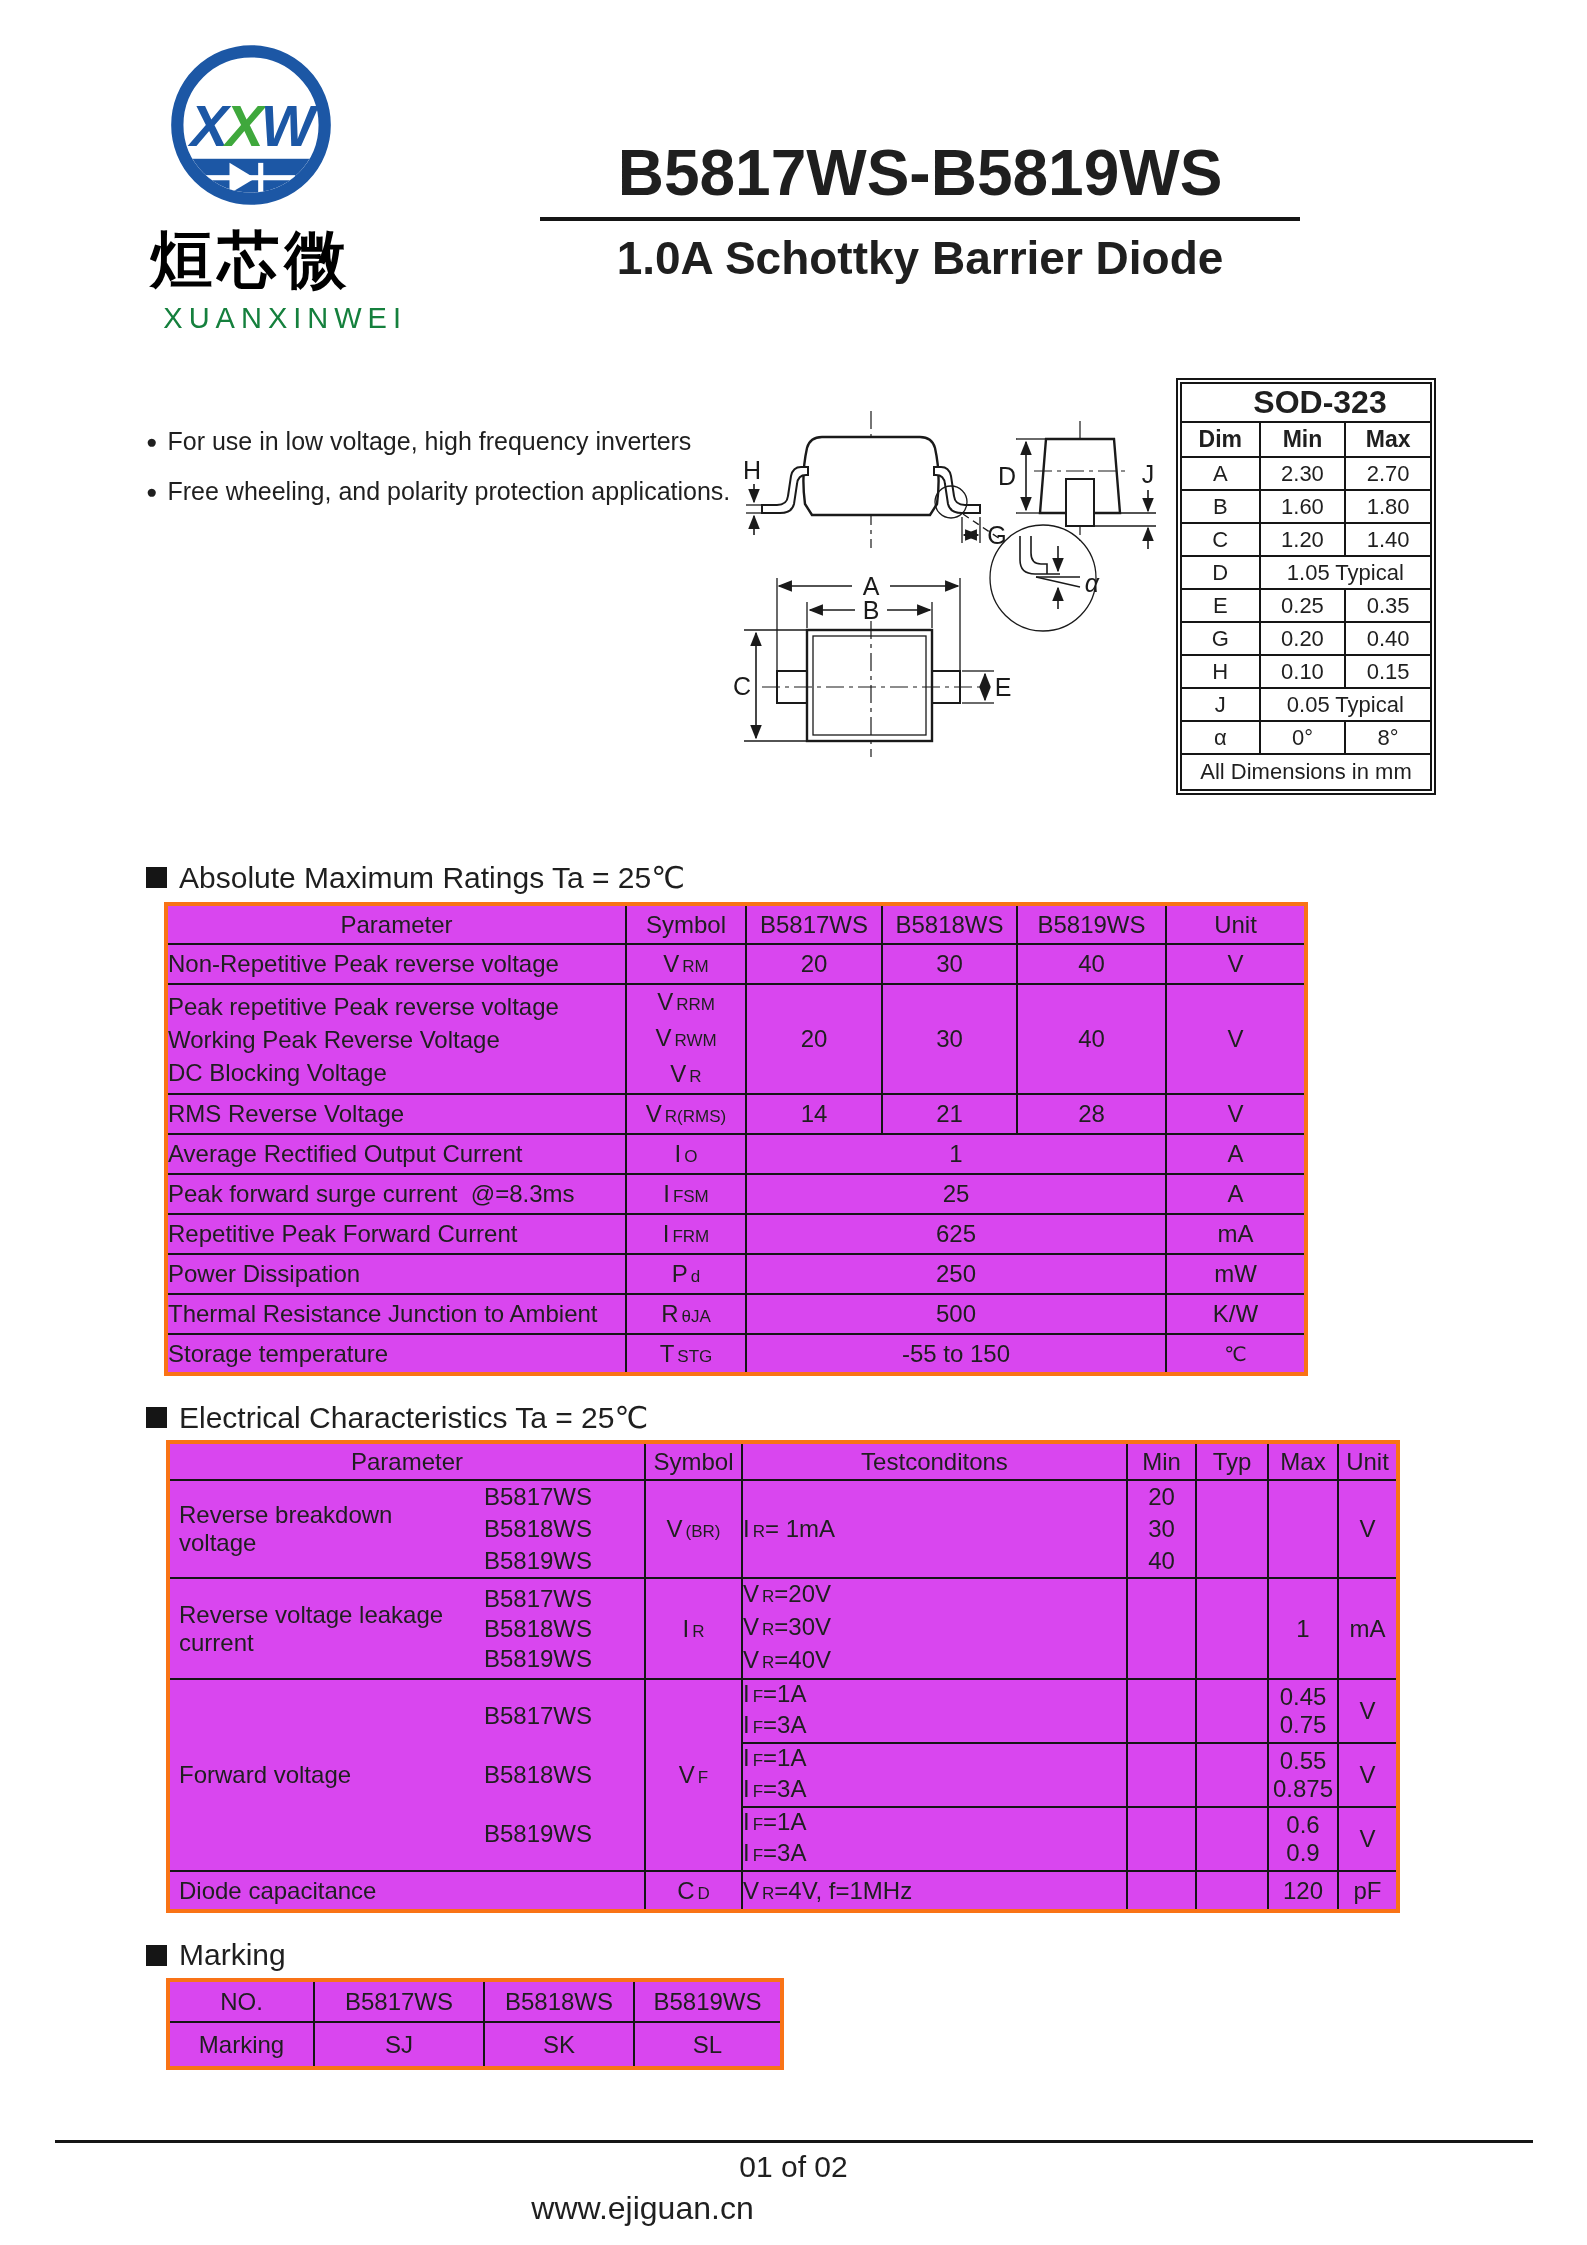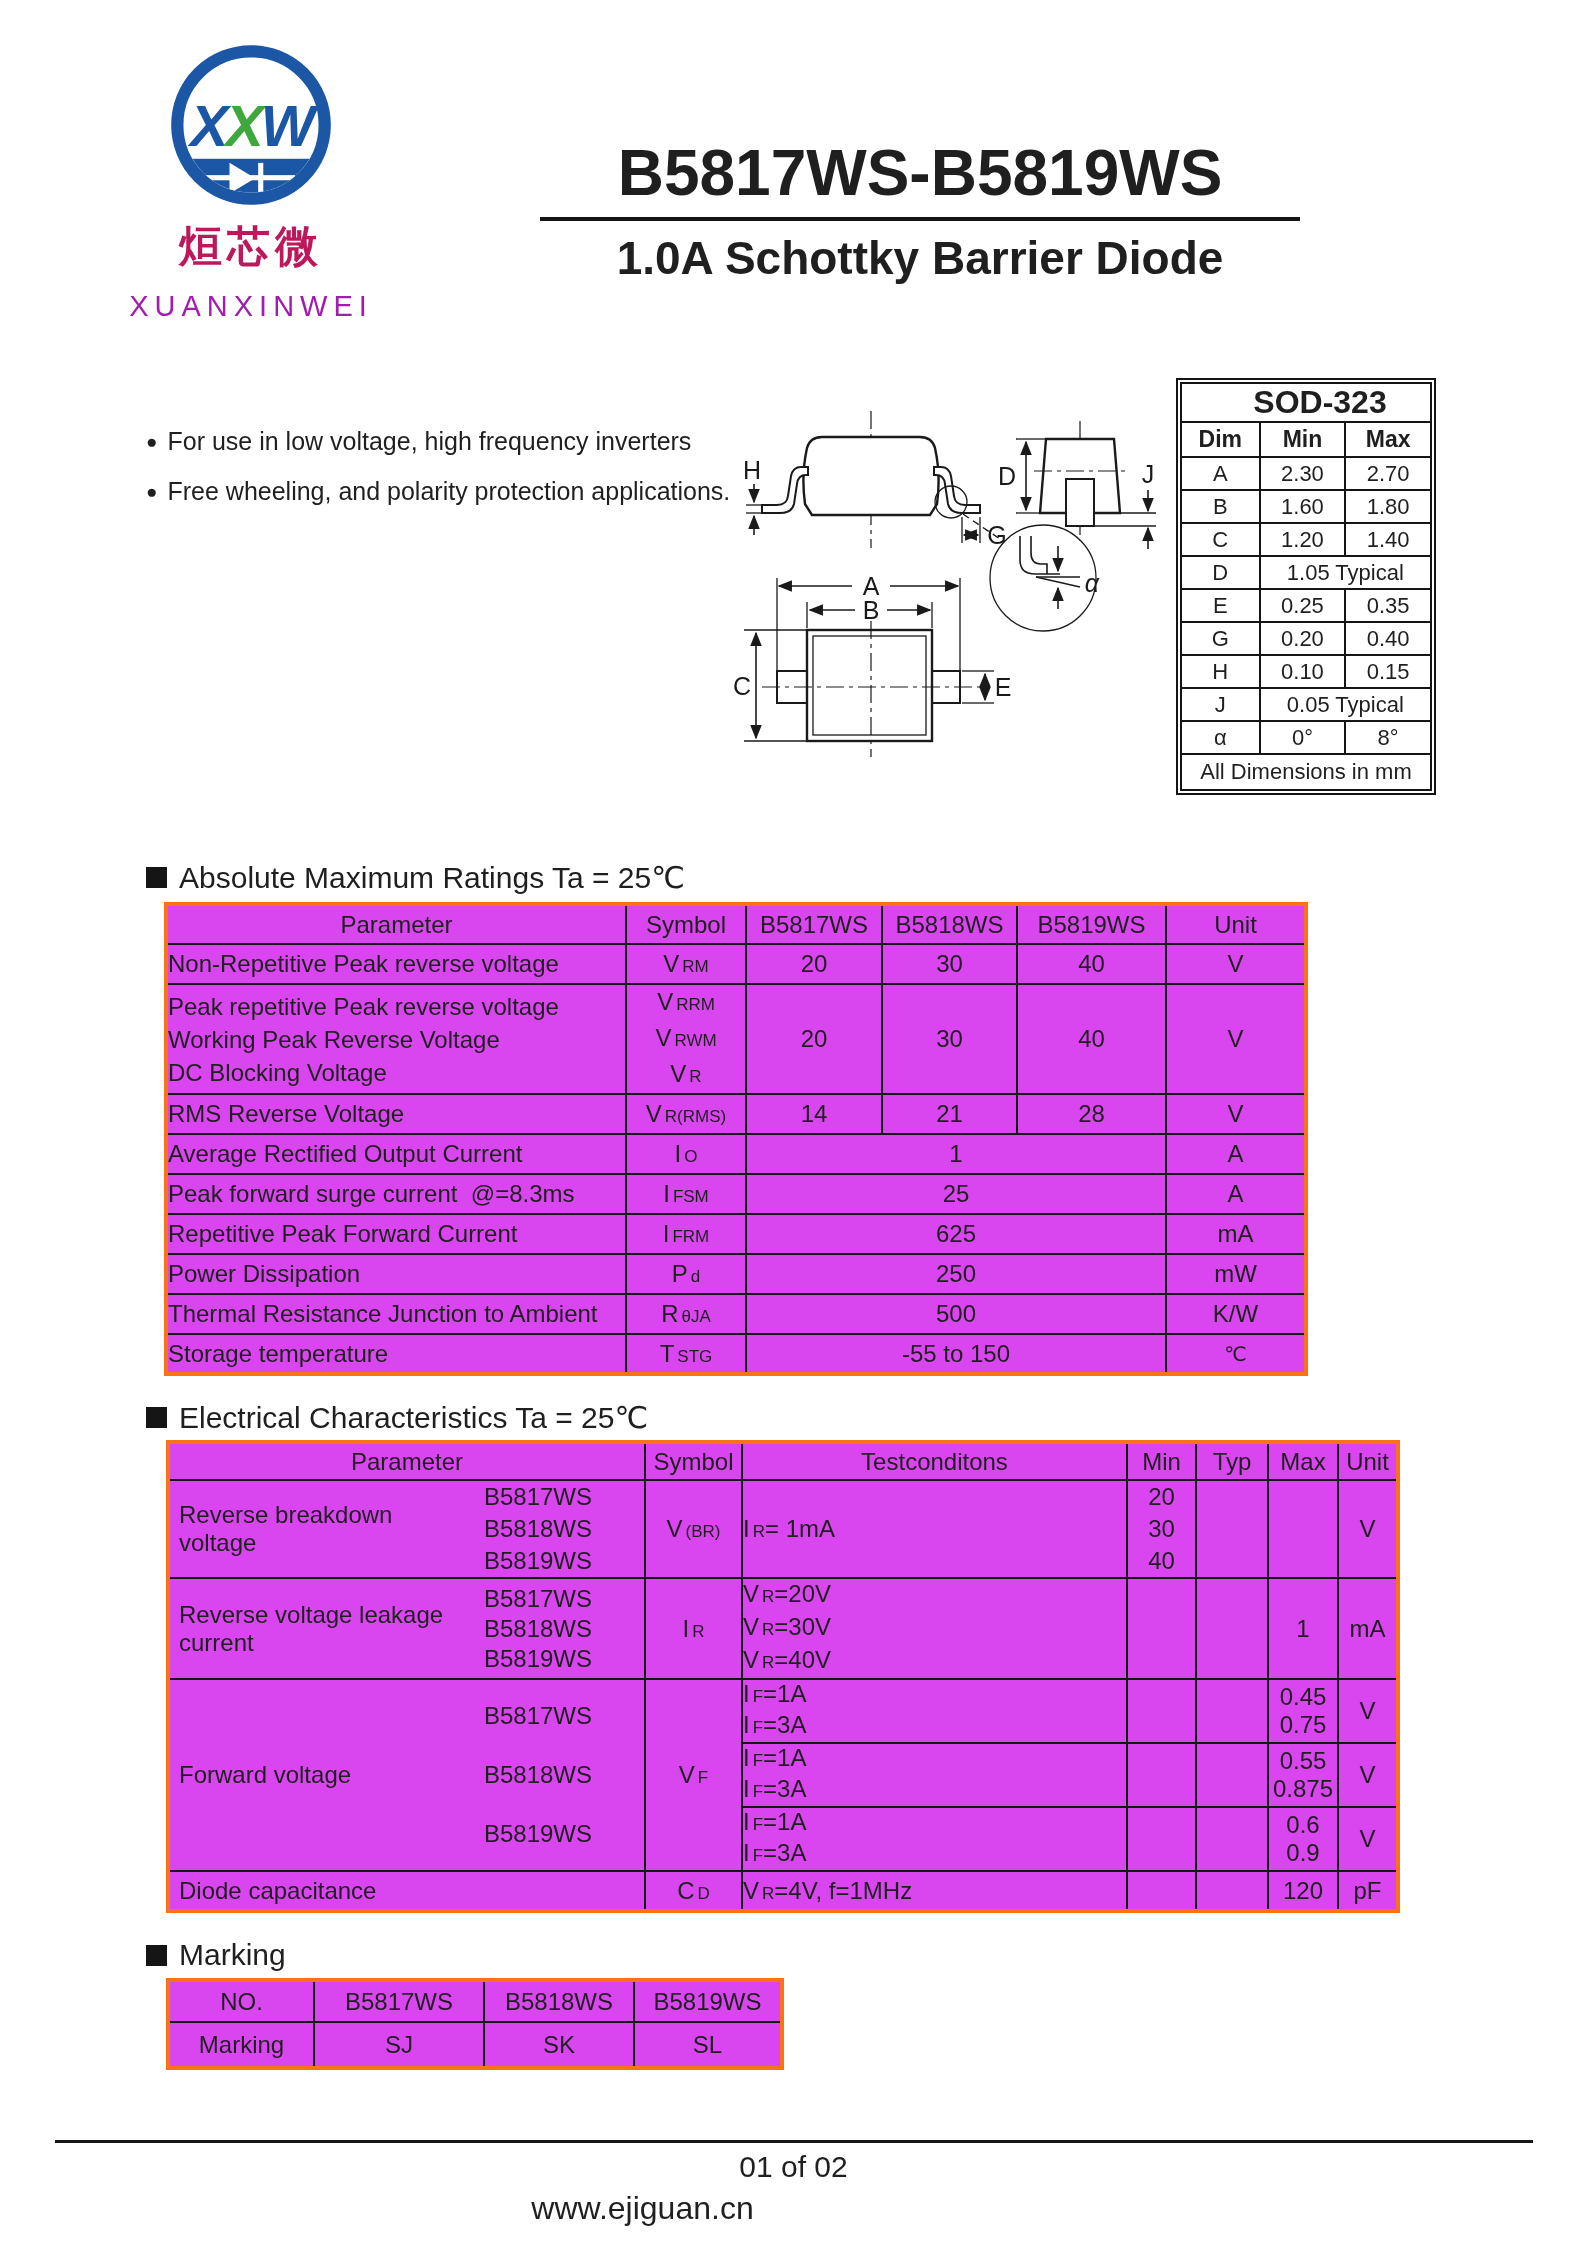--- a/index.html
+++ b/index.html
@@ -2,22 +2,22 @@
 <html><head>
 <meta charset="utf-8">
 <style>
   html,body{margin:0;padding:0;background:#9a9a9a;}
   .page{position:relative;width:1587px;height:2245px;background:#ffffff;margin:0 auto;
         font-family:"Liberation Sans","DejaVu Sans",sans-serif;color:#1f1f1f;overflow:hidden;}
   .abs{position:absolute;}
 
   
   .logo-block{left:95px;top:38px;width:312px;text-align:center;}
-  .logo-cn{font-size:43px;font-weight:700;letter-spacing:5px;margin-top:2px;color:#be185d;}
-  .logo-en{font-size:29px;letter-spacing:6px;margin-top:14px;color:#a21caf;}
+  .logo-cn{font-size:62px;font-weight:700;letter-spacing:5px;margin-top:2px;color:#000000;}
+  .logo-en{font-size:29px;letter-spacing:6px;margin-top:0;color:#15803d;text-align:right;}
 
   
   .title-block{left:540px;top:138px;width:760px;text-align:center;}
   .title-main{font-size:64px;font-weight:700;line-height:70px;letter-spacing:0;}
   .title-line{height:0;border-top:4px solid #151515;margin:9px 0 11px 0;}
   .title-sub{font-size:46px;font-weight:700;line-height:52px;}
 
   
   .feat-block{left:146px;top:406px;width:600px;}
   .sechead{font-size:30px;display:flex;align-items:center;white-space:nowrap;}

